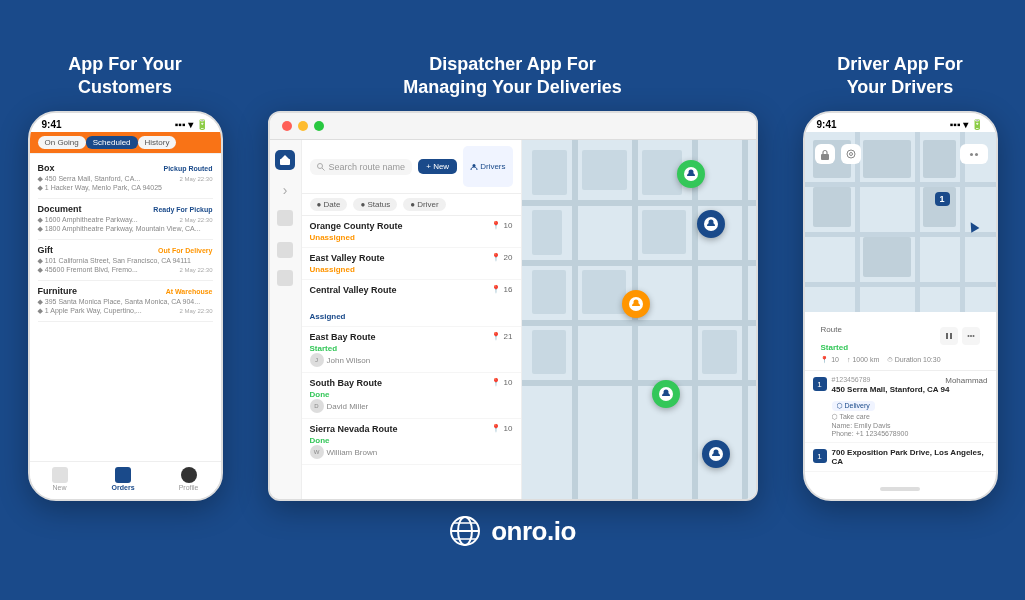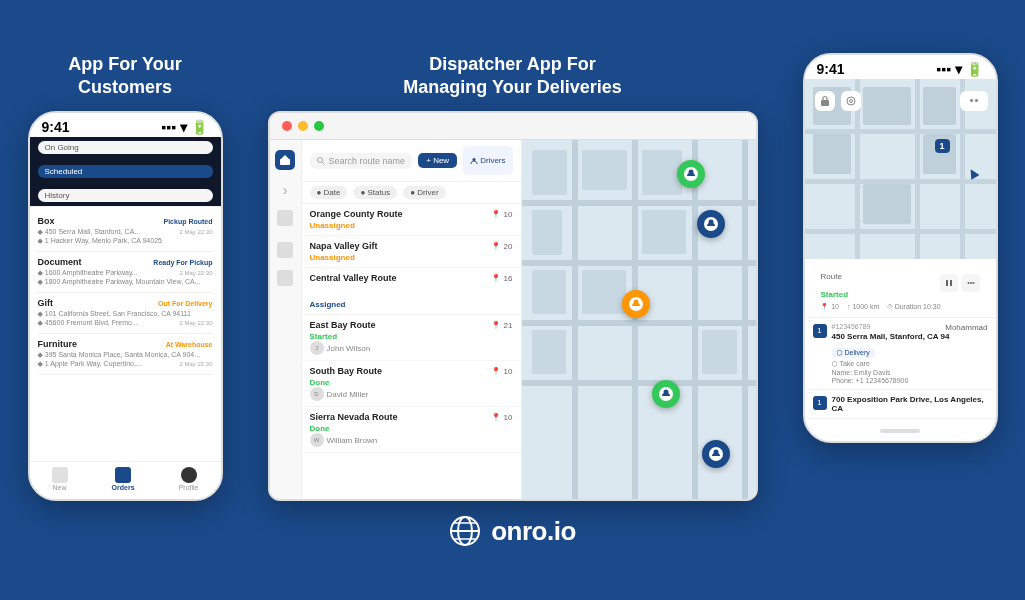--- a/index.html
+++ b/index.html
@@ -54,31 +54,30 @@
       width: 195px;
       height: 390px;
     }
 
     .phone-status-bar {
       background: #fff;
       display: flex;
       justify-content: space-between;
       align-items: center;
       padding: 6px 12px 2px;
-      font-size: 14px;
+      font-size: 10px;
       font-weight: 600;
     }
 
     .customer-tabs {
       display: flex;
-      gap: 11px;
+      gap: 0;
       padding: 4px 8px;
-      background: #0f172a;
+      background: #f97316;
       border-bottom: 1px solid #f0f0f0;
-      flex-direction: column;
     }
 
     .cust-tab {
       font-size: 8px;
       padding: 2px 7px;
       border-radius: 10px;
       color: #555;
       background: #f5f5f5;
     }
 
@@ -263,21 +262,21 @@
       border-radius: 5px;
       display: flex;
       align-items: center;
       gap: 2px;
     }
 
     .disp-drivers-btn {
       background: #f0f4ff;
       color: #1a4a8a;
       font-size: 8px;
-      padding: 10px 7px;
+      padding: 16px 7px;
       border-radius: 5px;
       display: flex;
       align-items: flex-end;
       gap: 2px;
     }
 
     .disp-filters {
       padding: 4px 8px;
       display: flex;
       gap: 6px;
@@ -301,21 +300,21 @@
     }
 
     .disp-route-row {
       padding: 5px 8px;
       border-bottom: 1px solid #f5f5f5;
     }
 
     .disp-route-header {
       display: flex;
       justify-content: space-between;
-      align-items: flex-end;
+      align-items: flex-start;
       margin-bottom: 2px;
       gap: 29px;
     }
 
     .disp-route-name {
       font-size: 9px;
       font-weight: 600;
       color: #222;
     }
 
@@ -666,21 +665,21 @@
               <div class="disp-route-row">
                 <div class="disp-route-header">
                   <span class="disp-route-name">Orange County Route</span>
                   <span class="disp-route-count">📍 10</span>
                 </div>
                 <div class="disp-route-status s-unassigned">Unassigned</div>
               </div>
 
               <div class="disp-route-row">
                 <div class="disp-route-header">
-                  <span class="disp-route-name">Napa Valley Gift</span>
+                  <span class="disp-route-name">East Valley Route</span>
                   <span class="disp-route-count">📍 20</span>
                 </div>
                 <div class="disp-route-status s-unassigned">Unassigned</div>
               </div>
 
               <div class="disp-route-row">
                 <div class="disp-route-header">
                   <span class="disp-route-name">Central Valley Route</span>
                   <span class="disp-route-count">📍 16</span>
                 </div>
@@ -782,20 +781,21 @@
                   </svg>
               </div>
             </div>
           </div>
         </div>
       </div>
     </div>
   </div>
 
   <div class="section">
+    <div class="section-title">Driver App For<br>Your Drivers</div>
 
     <div class="phone-mockup driver-phone">
 
       <div class="phone-status-bar">
         <span>9:41</span>
         <span>▪▪▪ ▾ 🔋</span>
       </div>
 
       <div class="driver-map">
         <div style="width:100%;height:100%;background:#dce8f0;position:relative;">

